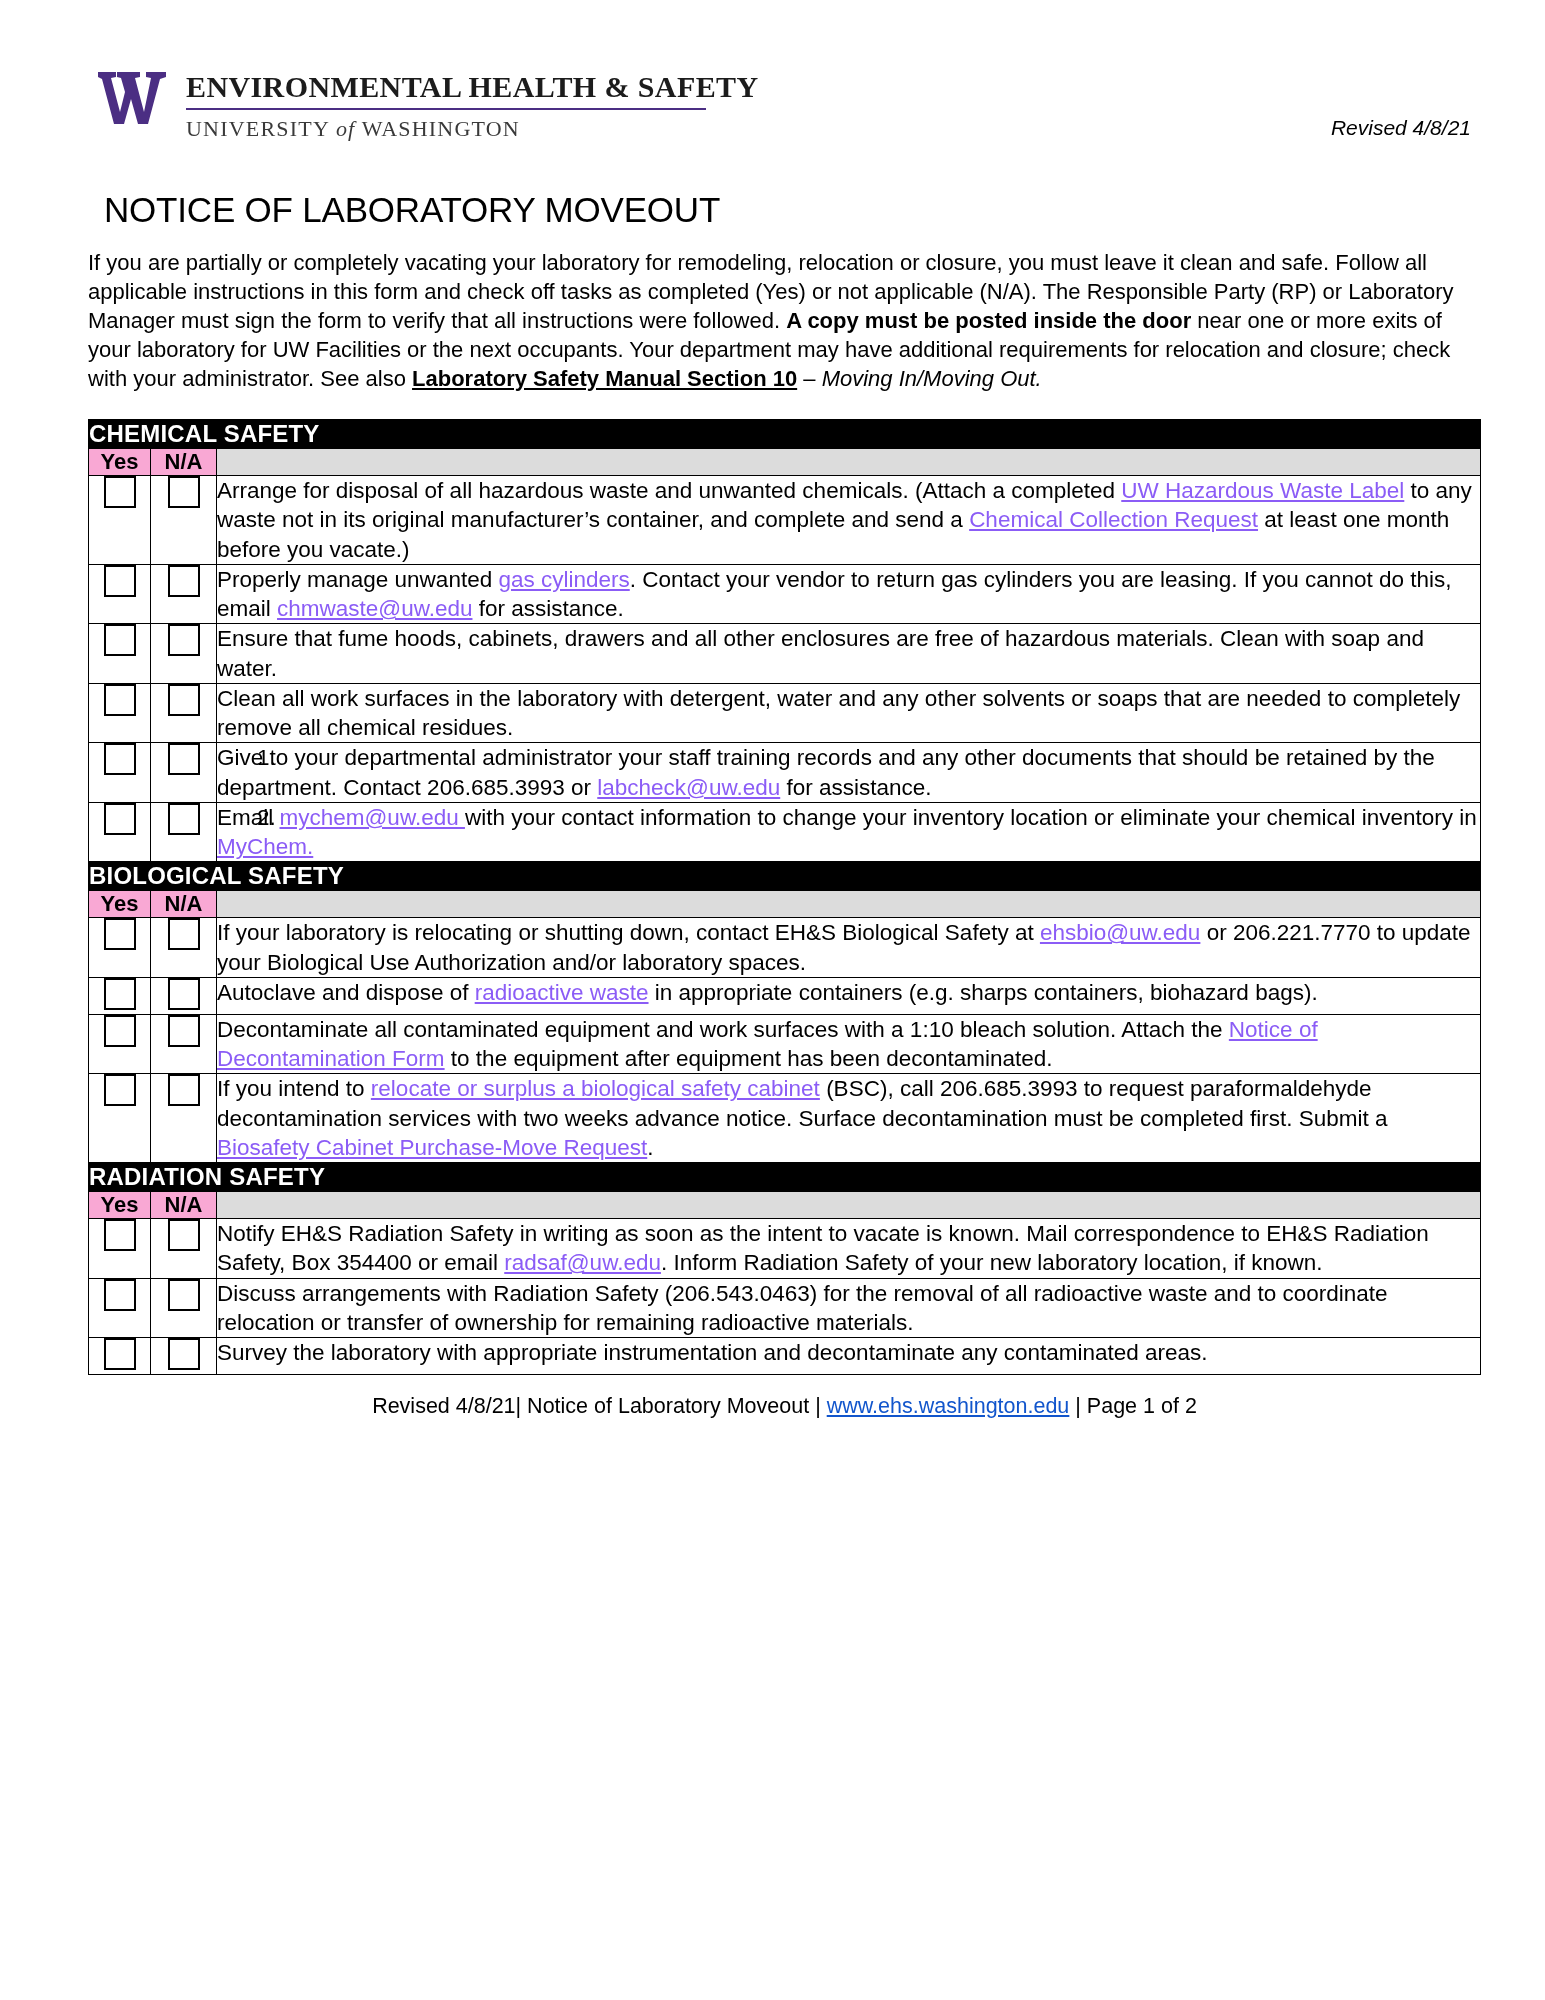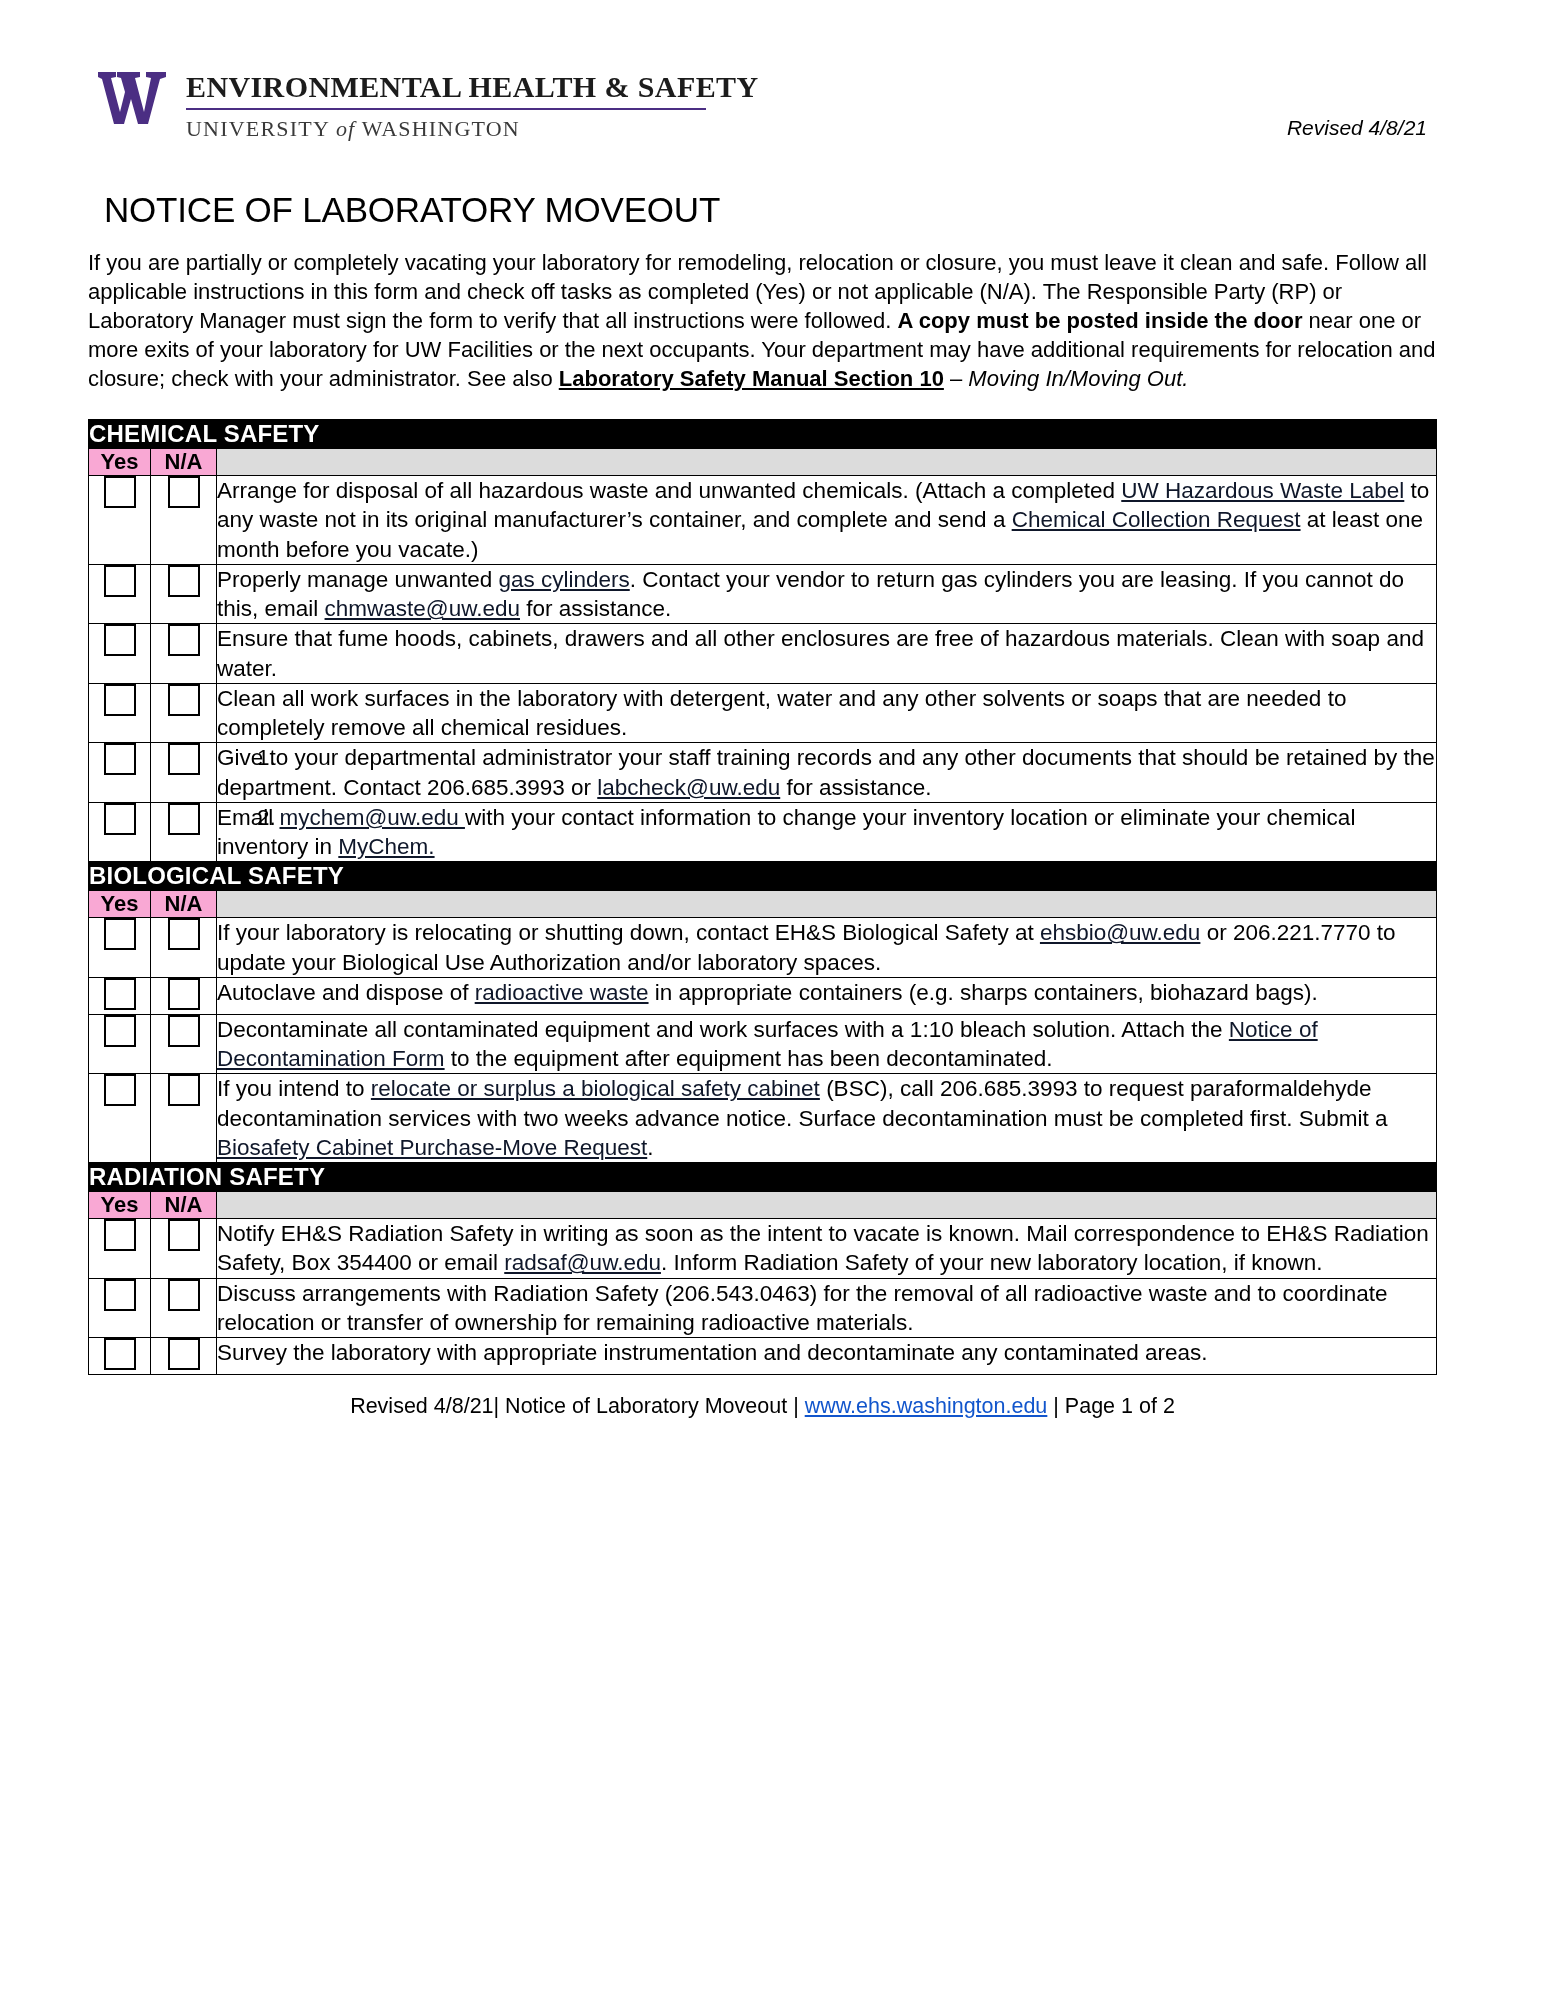--- a/index.html
+++ b/index.html
@@ -12,21 +12,21 @@
     min-height: 2000px;
     font-family: "Liberation Sans", sans-serif;
     color: #000000;
     -webkit-font-smoothing: antialiased;
   }
   .page {
     position: relative;
     width: 1545px;
     min-height: 2000px;
     box-sizing: border-box;
-    padding: 56px 108px 0 88px;
+    padding: 56px 64px 0 88px;
   }
 
   
   .header {
     position: relative;
     height: 112px;
   }
   .logo-block {
     position: absolute;
     left: 8px;
@@ -149,21 +149,21 @@
   .numbered {
     padding-left: 78px;
     position: relative;
   }
   .numbered .num {
     position: absolute;
     left: 40px;
     top: 0;
   }
   a.link, .link {
-    color: #0f172a;
+    color: #8b5cf6;
     text-decoration: underline;
   }
 
   
   .footer {
     margin-top: 19px;
     text-align: center;
     font-size: 21.5px;
     padding-bottom: 24px;
   }

